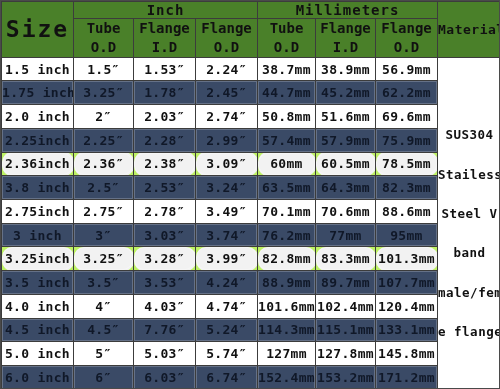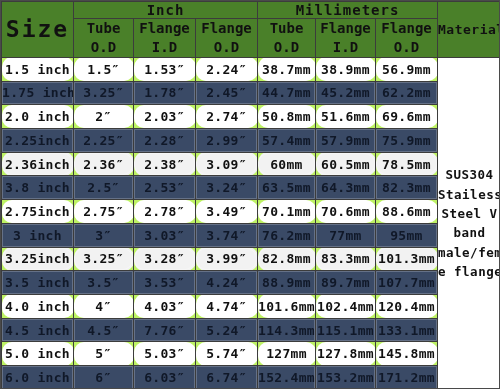--- a/index.html
+++ b/index.html
@@ -61,21 +61,20 @@
     font-weight: bold;
   }
   .hdr-material {
     font-size: 13px;
     letter-spacing: 0.5px;
     font-weight: bold;
   }
   
   tr.row-light td.cell {
     background: #ffffff;
-    border-radius: 10px;
   }
   tr.row-light-2 td.cell {
     background: #f2f2f2;
     border-radius: 10px;
   }
   tr.row-dark td.cell {
     background: #3a4a66;
     color: #101828;
   }
   td.cell {
@@ -107,20 +106,21 @@
     font-size: 12.5px;
     line-height: 1.55;
     letter-spacing: 0.5px;
     white-space: normal;
     font-weight: normal;
     color: #1a1a1a;
     padding: 0 2px;
   }
   td.material-cell .mat-line {
     display: block;
+    margin-top: 20px;
   }
 </style>
 </head>
 <body>
 
 <div id="table-root">
   <table class="size-table">
     <colgroup>
       <col style="width:72px">
       <col style="width:60px">

